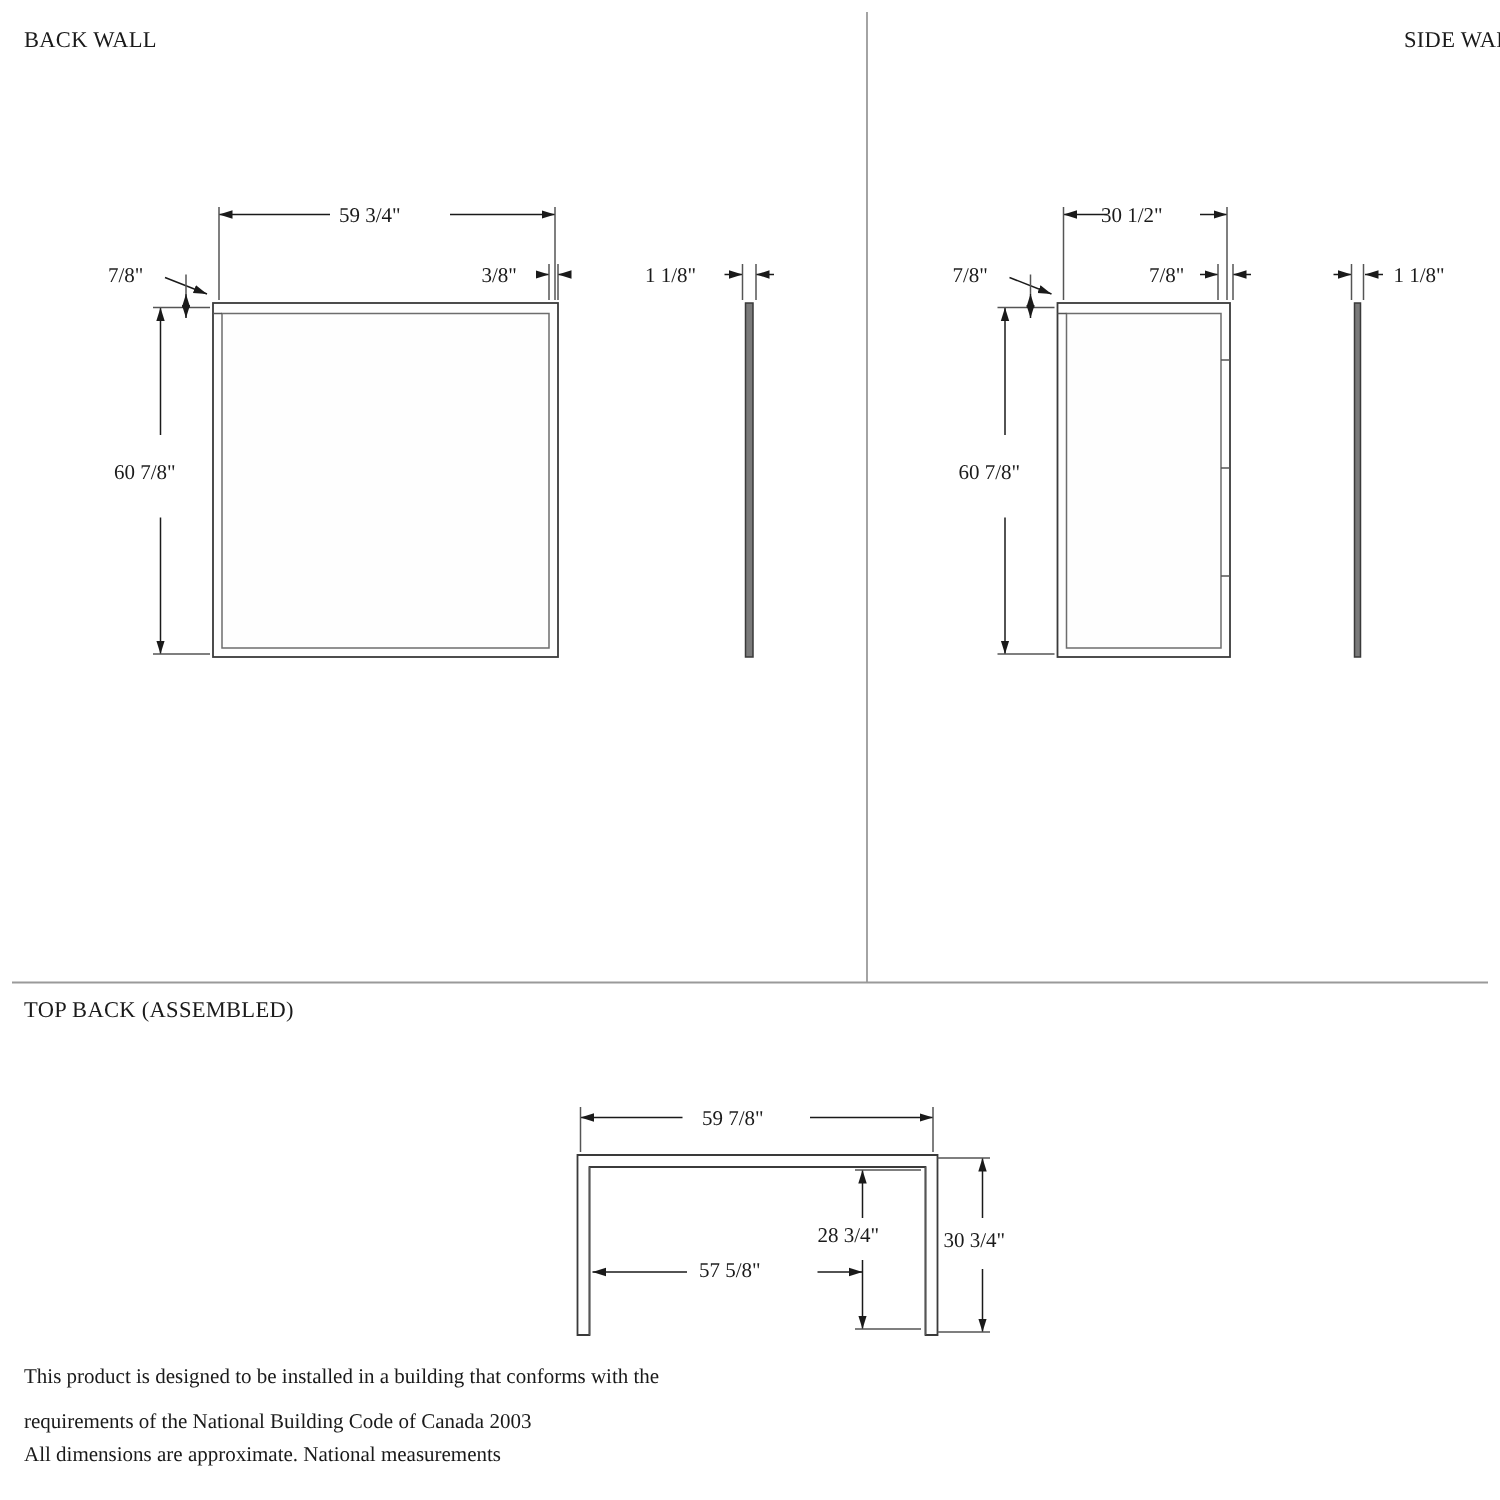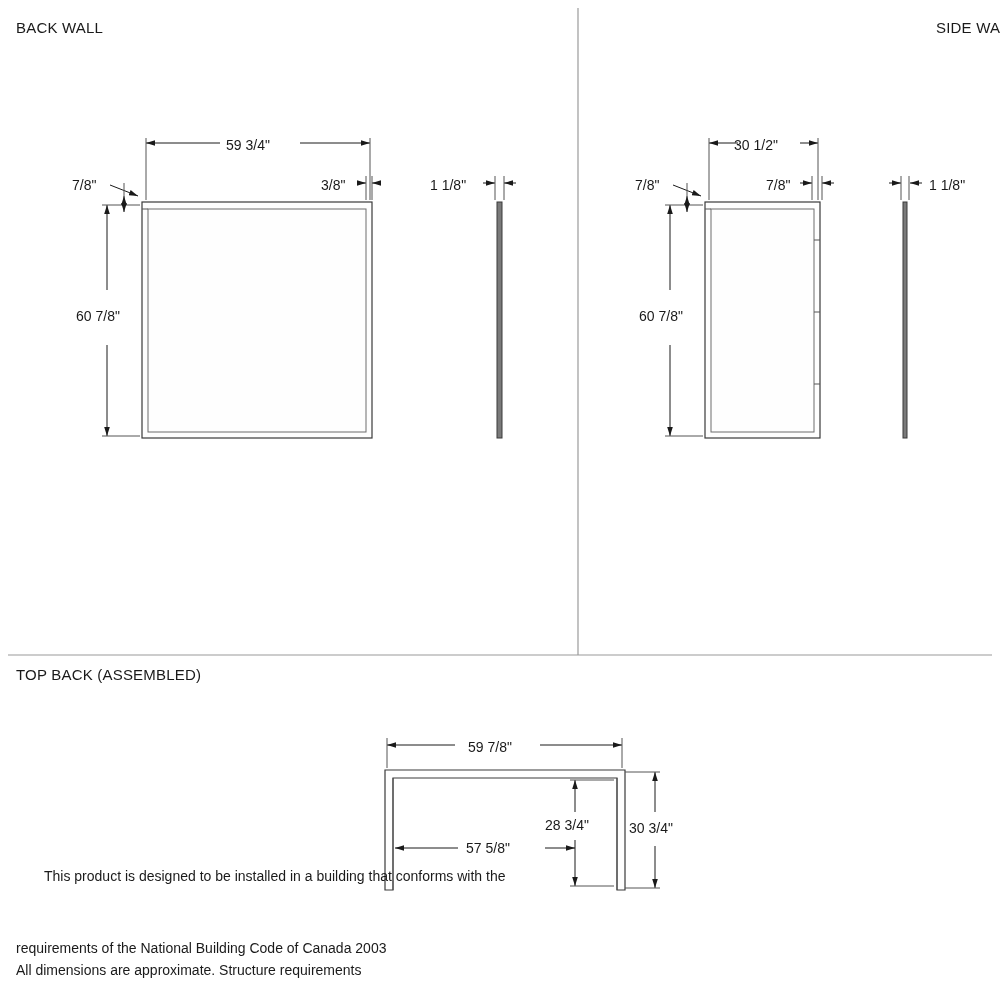--- a/index.html
+++ b/index.html
@@ -16,21 +16,21 @@
     overflow: hidden;
   }
   .canvas {
     position: absolute;
     left: 0; top: 0;
     width: 1000px; height: 1000px;
   }
   .lbl {
     position: absolute;
     white-space: nowrap;
-    font-family: Liberation Sans, sans-serif;
+    font-family: Liberation Serif, serif;
     color: #1a1a1a;
   }
   .section-title {
     font-size: 15px;
     letter-spacing: 0.2px;
   }
   .dim {
     font-size: 14px;
   }
   .note {
@@ -196,17 +196,17 @@
   <div class="lbl dim" style="left:639px; top:308px;">60 7/8"</div>
   <div class="lbl dim" style="left:635px; top:177px;">7/8"</div>
   <div class="lbl dim" style="left:766px; top:177px;">7/8"</div>
   <div class="lbl dim" style="left:929px; top:177px;">1 1/8"</div>
 
   <div class="lbl dim" style="left:468px; top:739px;">59 7/8"</div>
   <div class="lbl dim" style="left:466px; top:840px;">57 5/8"</div>
   <div class="lbl dim" style="left:545px; top:817px;">28 3/4"</div>
   <div class="lbl dim" style="left:629px; top:820px;">30 3/4"</div>
 
-  <div class="lbl note" style="left:16px; top:868px;margin-left:28px;">This product is designed to be installed in a building that conforms with the</div>
+  <div class="lbl note" style="left:16px; top:910px;">This product is designed to be installed in a building that conforms with the</div>
   <div class="lbl note" style="left:16px; top:940px;">requirements of the National Building Code of Canada 2003</div>
-  <div class="lbl note" style="left:16px; top:962px;">All dimensions are approximate. Structure requirements</div>
+  <div class="lbl note" style="left:16px; top:962px;">All dimensions are approximate. National measurements</div>
 
 </div>
 
 </body></html>

